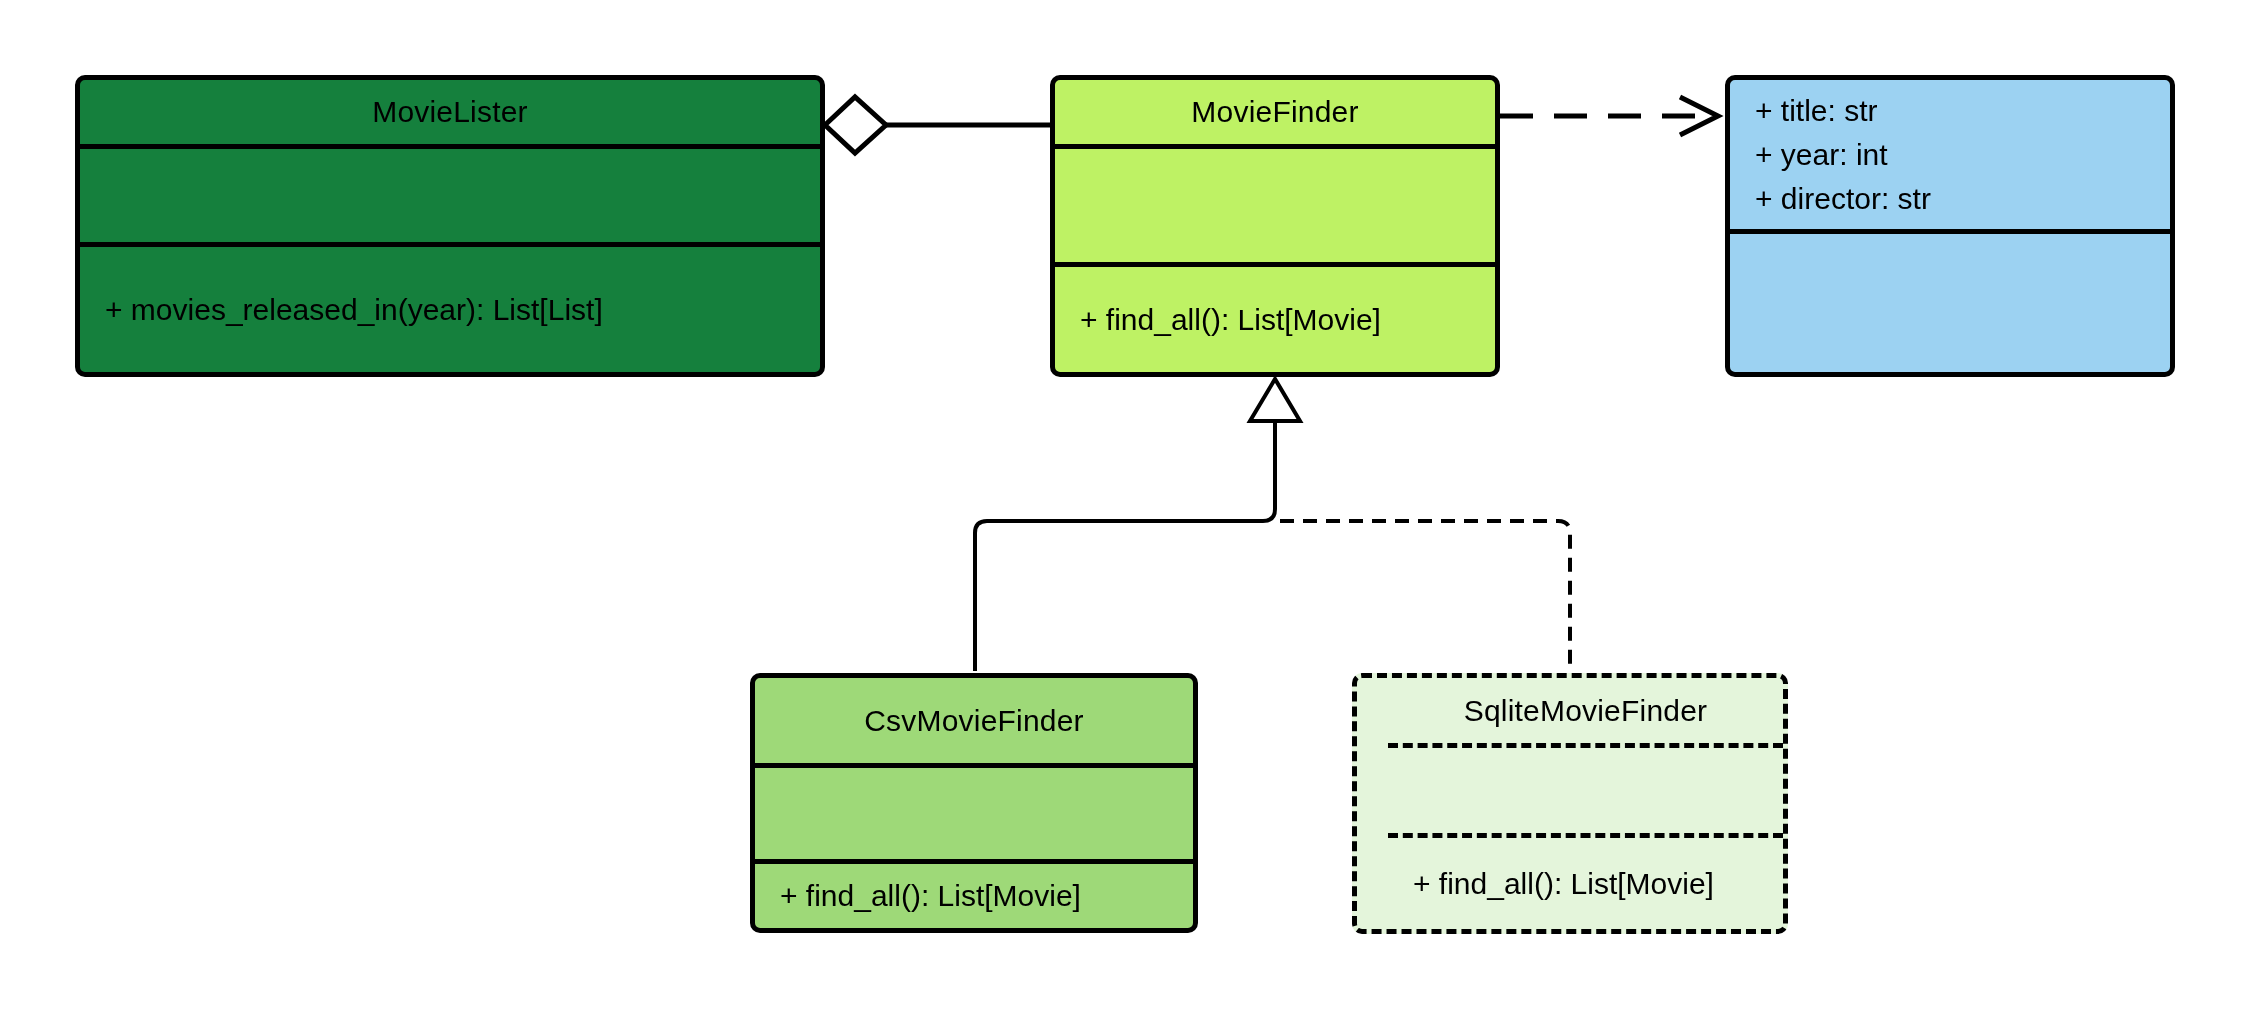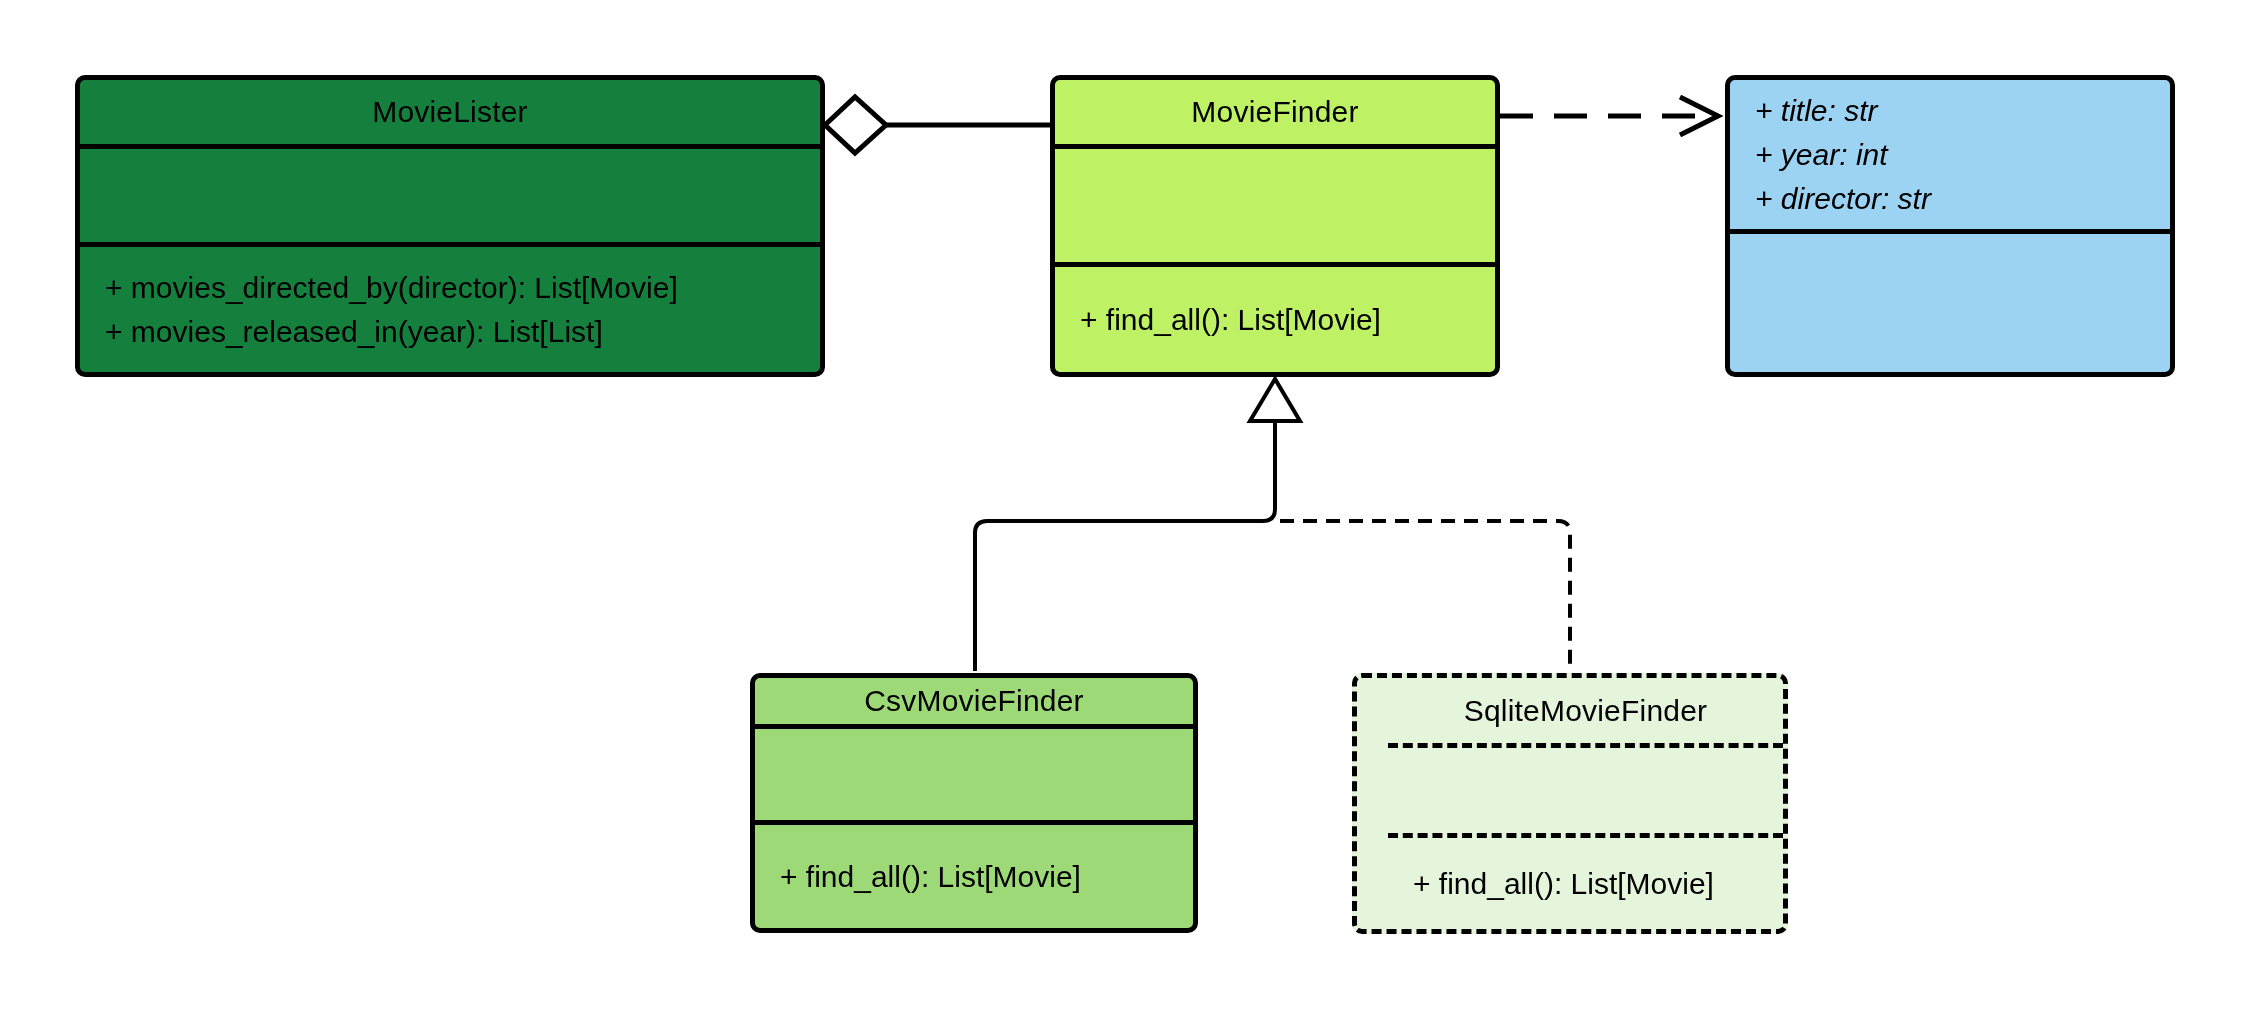--- a/index.html
+++ b/index.html
@@ -50,46 +50,45 @@
     <path d="M1280,521 L1558,521 Q1570,521 1570,533 L1570,671" fill="none" stroke="#000" stroke-width="4" stroke-dasharray="14 9"></path>
   </g>
 </svg>
 
 <div class="uml-class" style="left: 75px; top: 75px; width: 750px; height: 302px; background-color: #15803d;">
   <div class="uml-section uml-title" style="height:69px;">
     <span>MovieLister</span>
   </div>
   <div class="uml-section uml-attrs" style="height:98px;"></div>
   <div class="uml-methods">
-    <div>+ movies_directed_by(director): List[Movie]</div>
     <div>+ movies_released_in(year): List[List]</div>
   </div>
 </div>
 
 <div class="uml-class" style="left: 1050px; top: 75px; width: 450px; height: 302px; background-color: #bef264;">
   <div class="uml-section uml-title" style="height:69px;">
     <span>MovieFinder</span>
   </div>
   <div class="uml-section uml-attrs" style="height:118px;"></div>
   <div class="uml-methods">
     <div>+ find_all(): List[Movie]</div>
   </div>
 </div>
 
 <div class="uml-class" style="left: 1725px; top: 75px; width: 450px; height: 302px; background-color: rgb(156, 210, 242);">
-  <div class="uml-section uml-attrs" style="height:154px;font-style:italic;">
+  <div class="uml-section uml-attrs" style="height:154px;">
     <div>+ title: str</div>
     <div>+ year: int</div>
     <div>+ director: str</div>
   </div>
   <div class="uml-methods"></div>
 </div>
 
 <div class="uml-class" style="left: 750px; top: 673px; width: 448px; height: 260px; background-color: rgb(158, 217, 120);">
-  <div class="uml-section uml-title" style="height:51px;">
+  <div class="uml-section uml-title" style="height:90px;">
     <span>CsvMovieFinder</span>
   </div>
   <div class="uml-section uml-attrs" style="height:96px;"></div>
   <div class="uml-methods">
     <div>+ find_all(): List[Movie]</div>
   </div>
 </div>
 
 <div class="uml-class dashed" style="left: 1352px; top: 673px; width: 436px; height: 261px; background-color: rgb(228, 245, 219);">
   <div class="uml-section uml-title" style="height:70px;">

